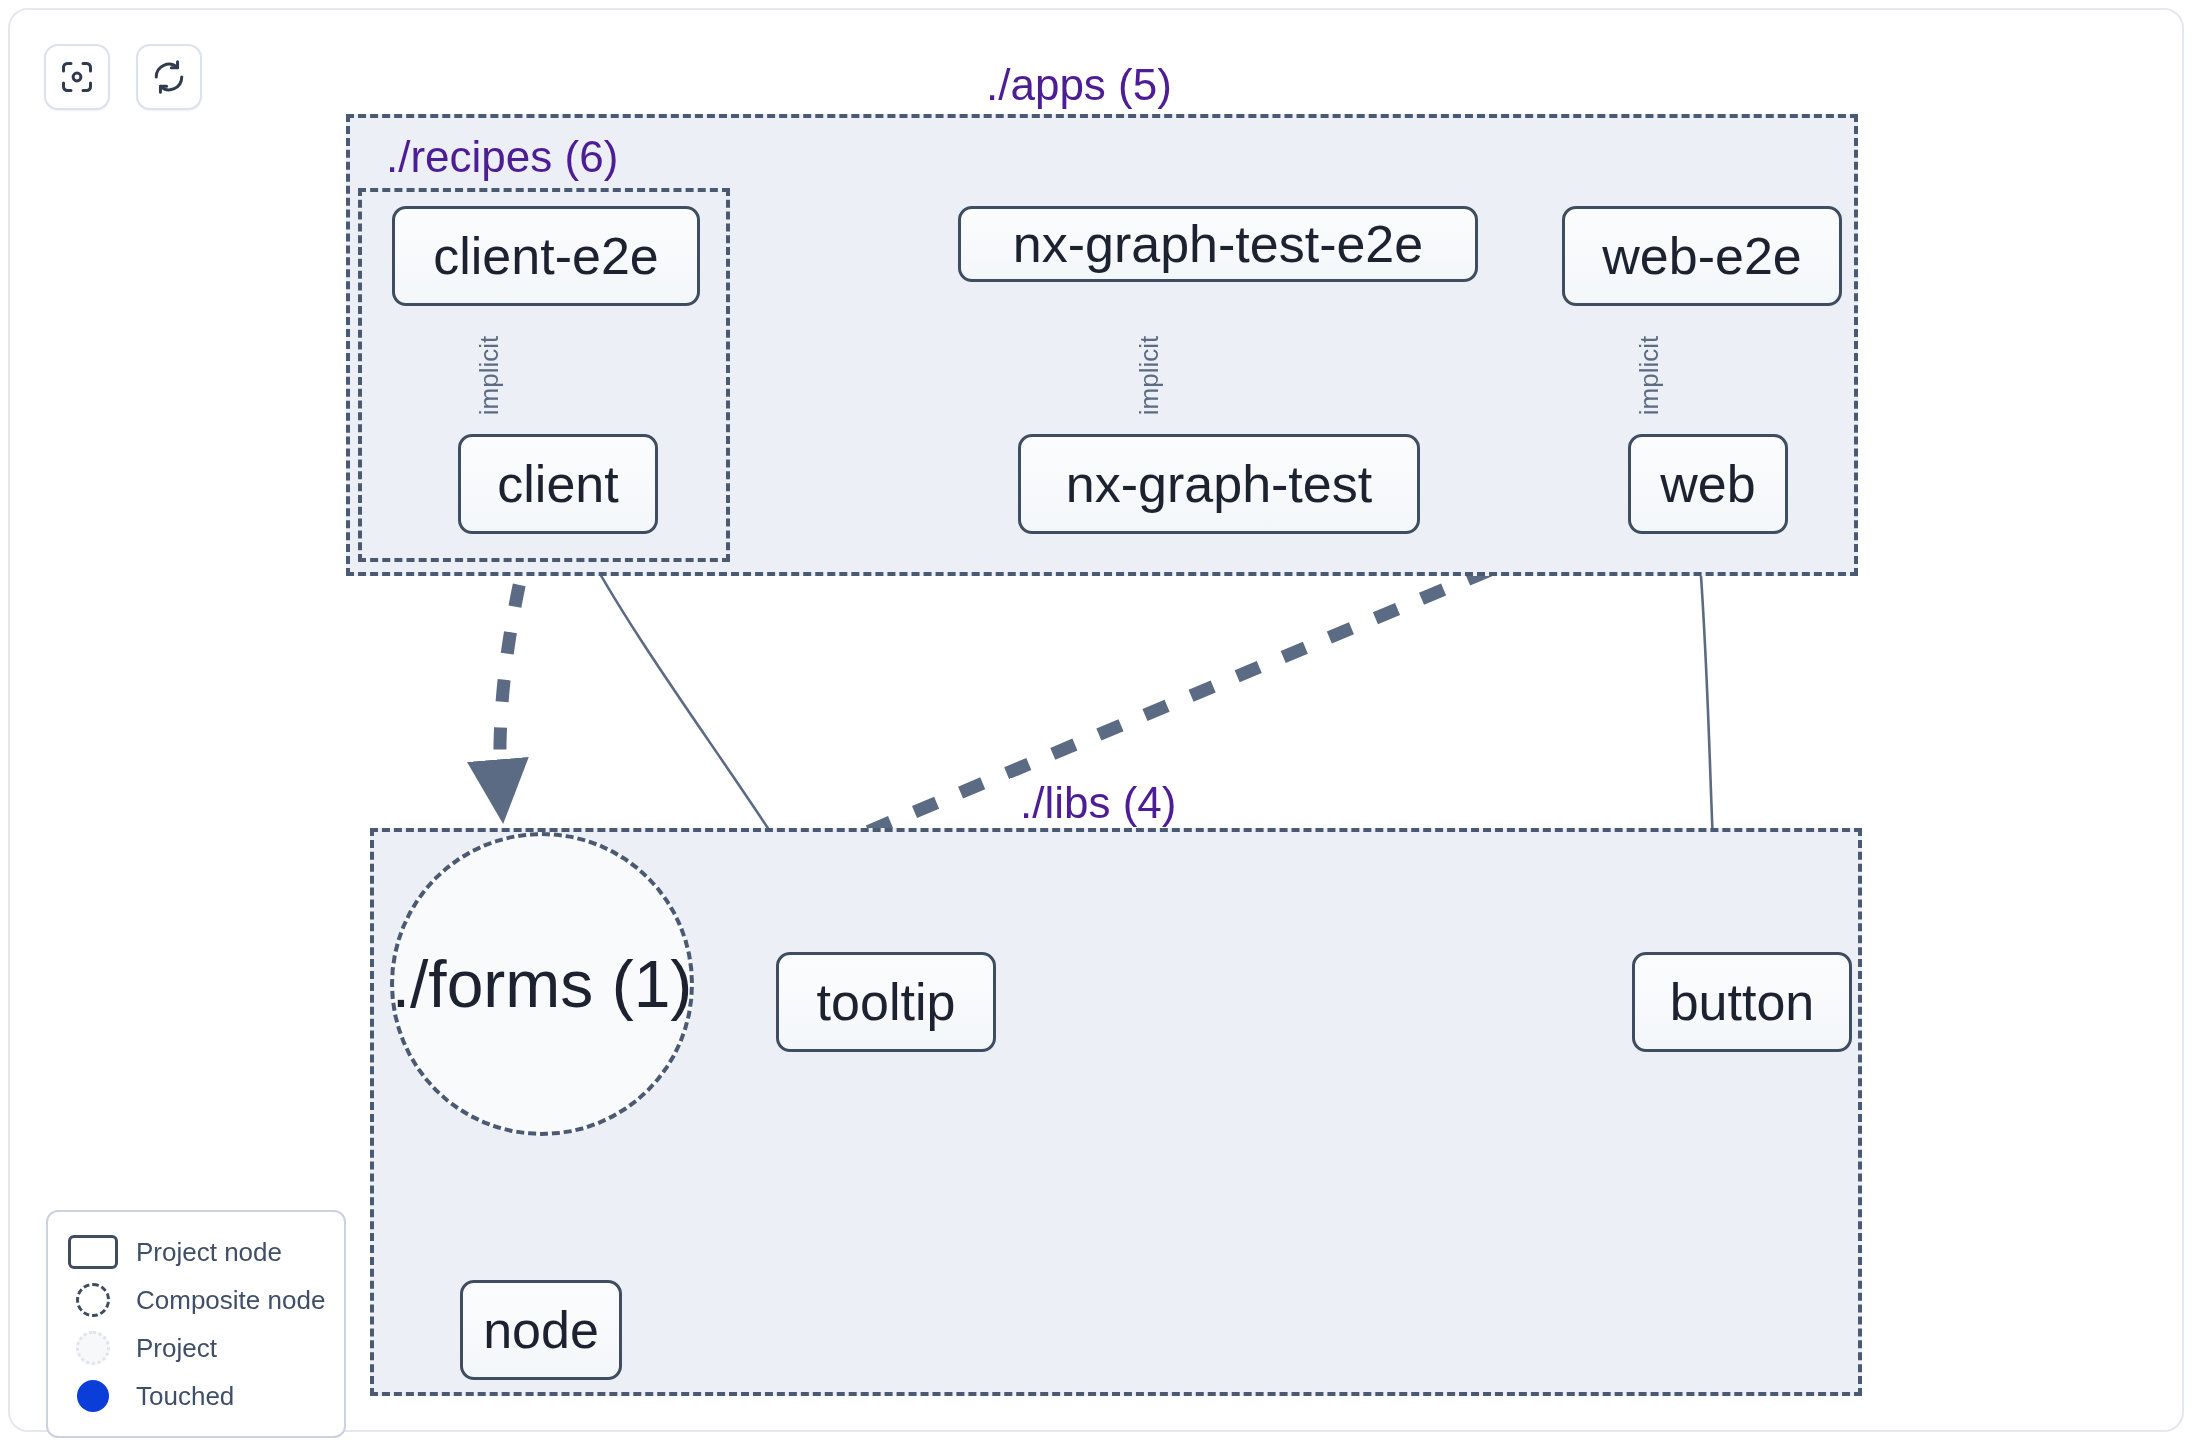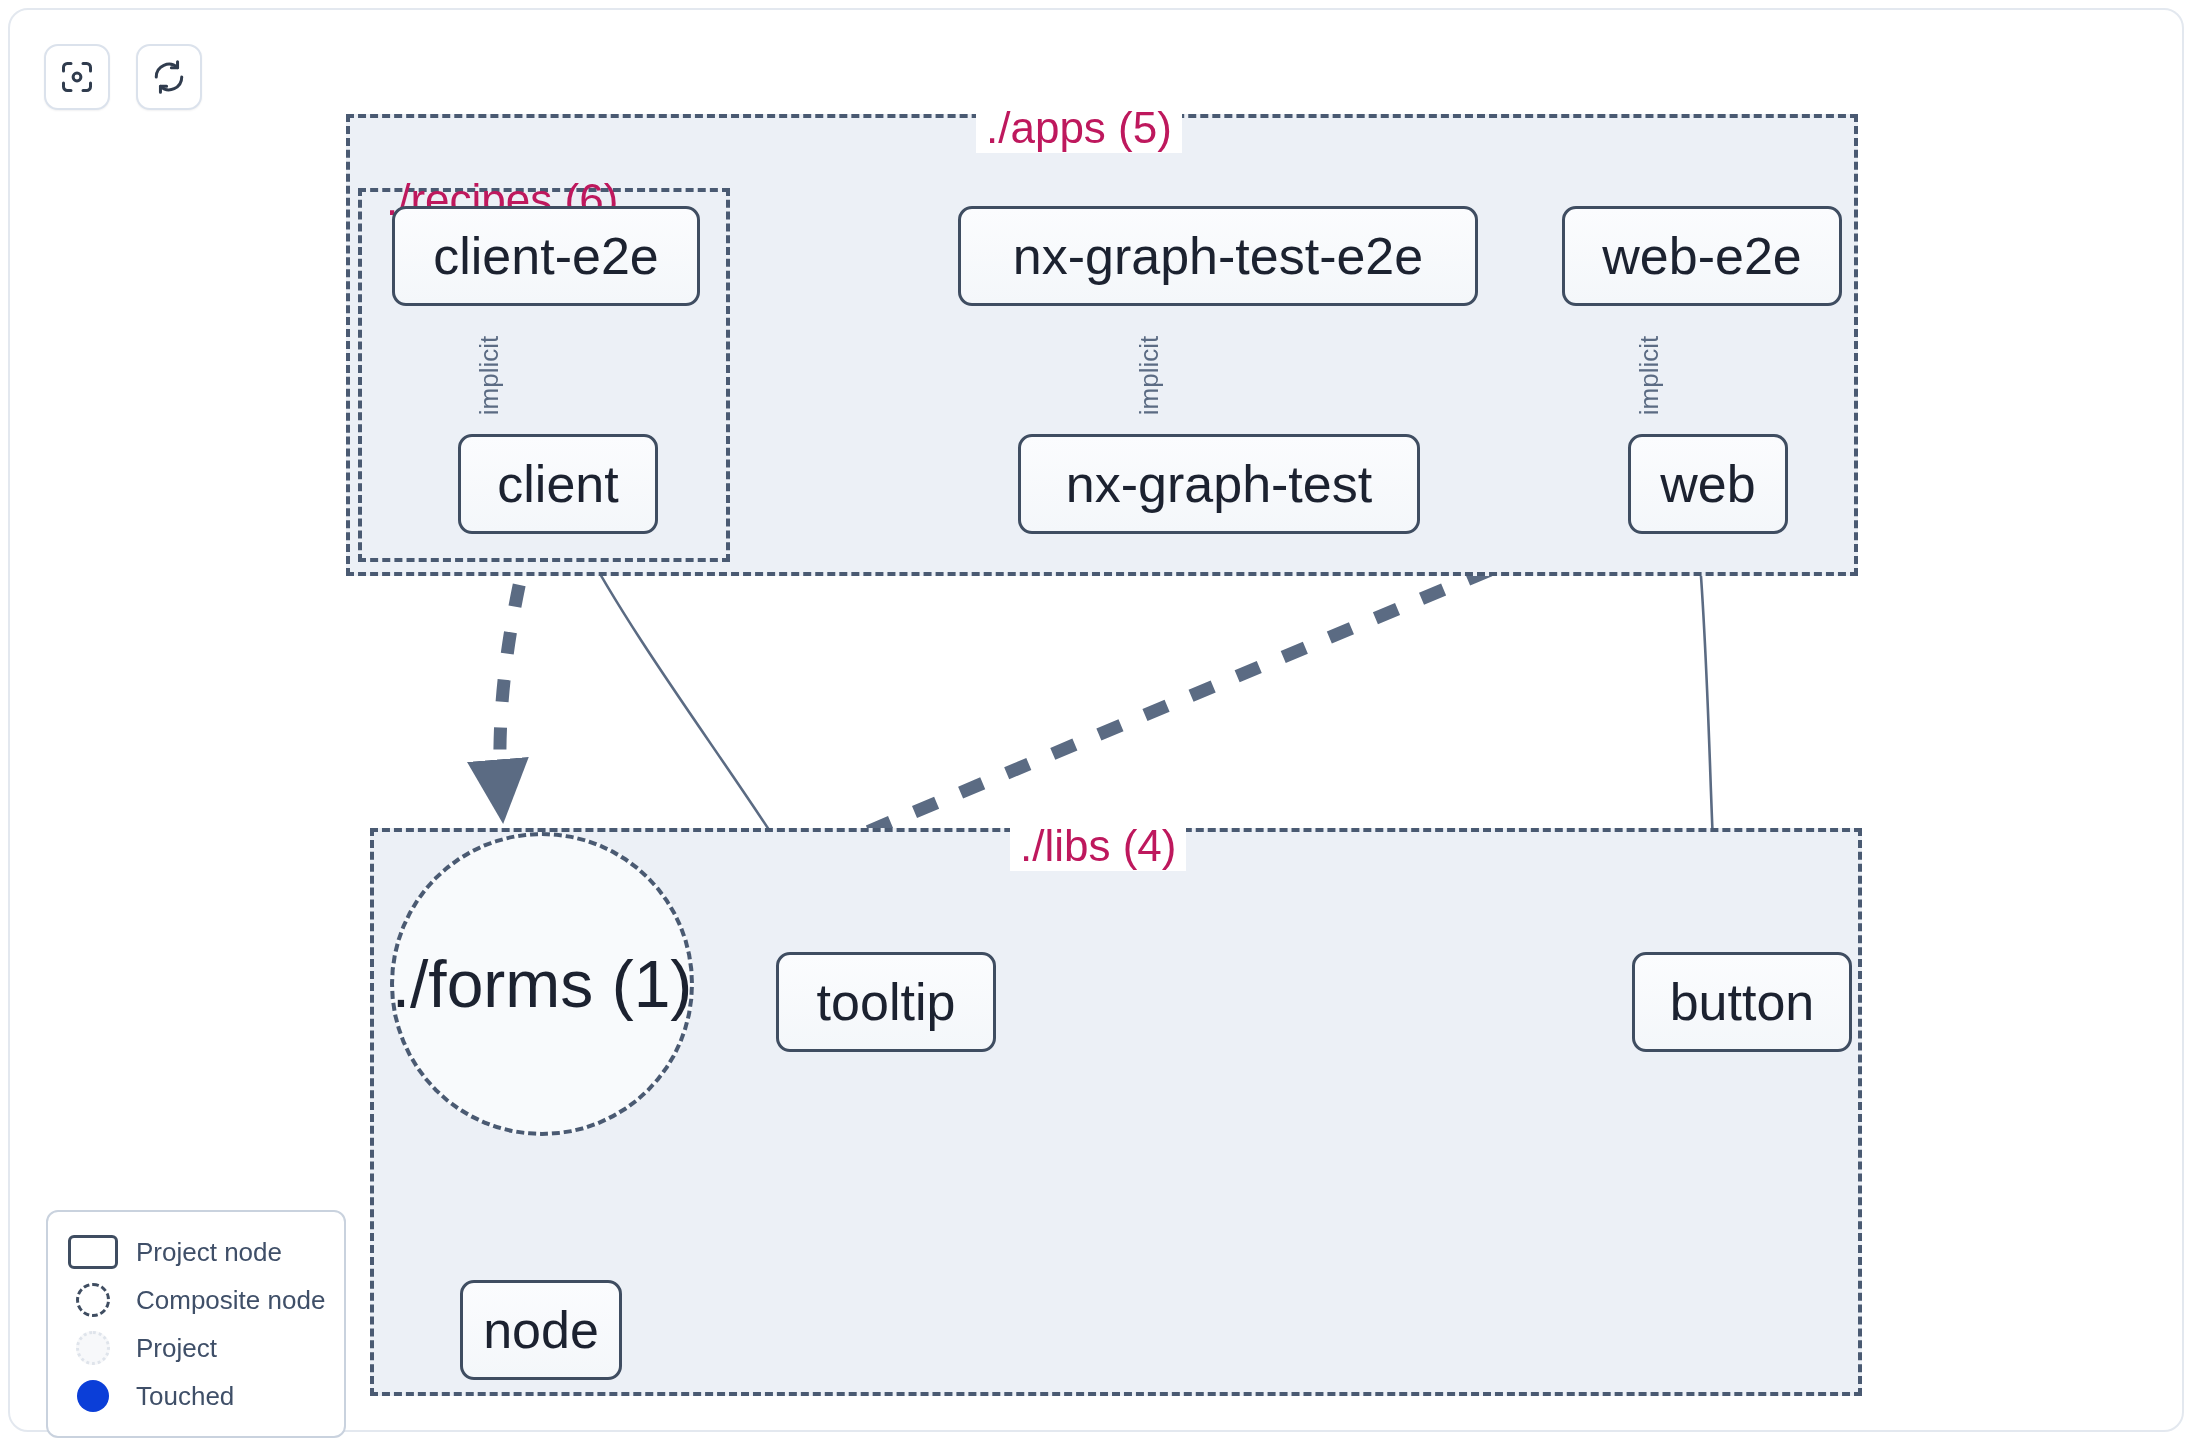--- a/index.html
+++ b/index.html
@@ -67,25 +67,24 @@
   
   .group-box {
     position: absolute;
     background: #ecf0f6;
     border: 4px dashed #4a5a72;
     box-sizing: border-box;
   }
   .group-label {
     position: absolute;
     font-size: 44px;
-    color: #be185d;
+    color: #4c1d95;
     white-space: nowrap;
     letter-spacing: 0px;
     z-index: 25;
-    margin-top: 43px;
   }
   .group-label.on-white {
     background: #ffffff;
     padding: 0 10px;
   }
 
   
   #apps-box   { left: 336px; top: 104px;  width: 1512px; height: 462px; }
   #apps-label { left: 966px; top: 50px; }
   
@@ -109,21 +108,21 @@
     cursor: pointer;
   }
   .node-label {
     font-size: 52px;
     color: #1c2230;
     white-space: nowrap;
     line-height: 1;
   }
 
   #node-client-e2e     { left: 382px;  top: 196px; width: 308px; height: 100px; }
-  #node-nx-graph-test-e2e { left: 948px; top: 196px; width: 520px; height: 100px; }
+  #node-nx-graph-test-e2e { left: 948px; top: 196px; width: 520px; height: 76px; }
   #node-web-e2e        { left: 1552px; top: 196px; width: 280px; height: 100px; }
   #node-client         { left: 448px;  top: 424px; width: 200px; height: 100px; }
   #node-nx-graph-test  { left: 1008px; top: 424px; width: 402px; height: 100px; }
   #node-web            { left: 1618px; top: 424px; width: 160px; height: 100px; }
   #node-tooltip        { left: 766px;  top: 942px; width: 220px; height: 100px; }
   #node-button         { left: 1622px; top: 942px; width: 220px; height: 100px; }
   #node-icon           { left: 450px;  top: 1270px; width: 162px; height: 100px; }
 
   
   .composite-node {

